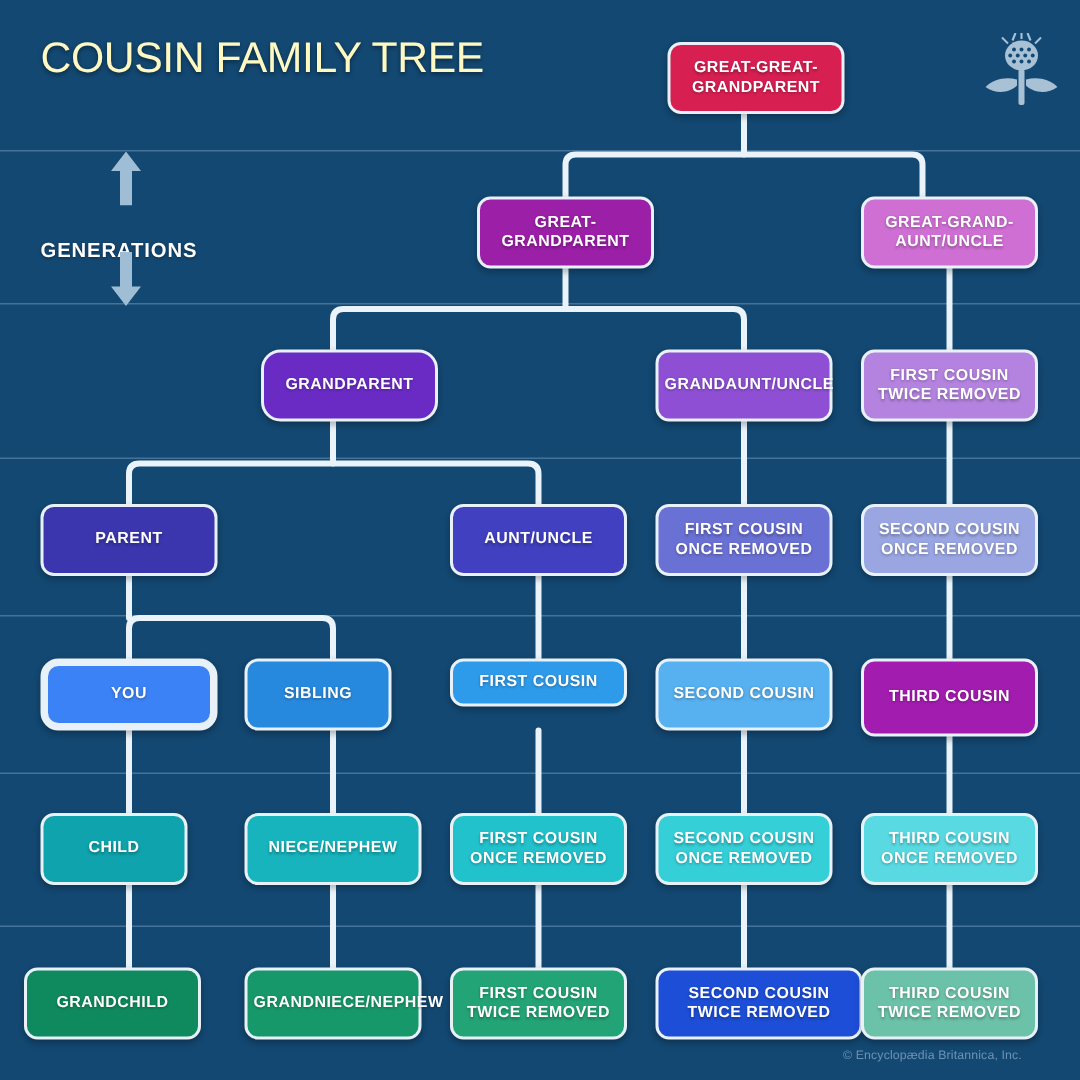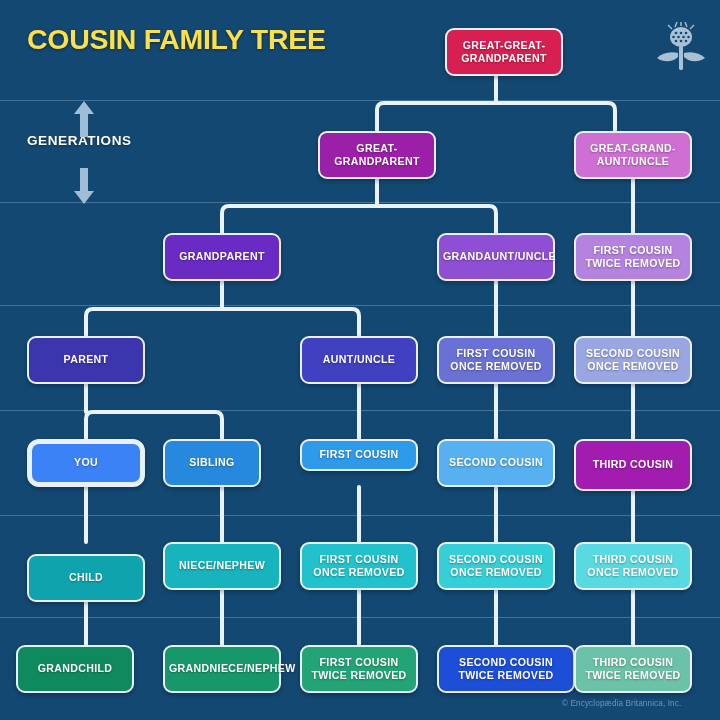--- a/index.html
+++ b/index.html
@@ -25,32 +25,32 @@
     height: 1px;
     background: rgba(150, 185, 215, 0.38);
   }
 
   
   #title {
     position: absolute;
     left: 27px;
     top: 23px;
     font-size: 28.5px;
-    font-weight: bold;
+    font-weight: normal;
     letter-spacing: -0.3px;
-    color: #fde047;
+    color: #fef9c3;
     text-shadow: 0 1px 3px rgba(0,0,0,0.45);
     white-space: nowrap;
   }
 
   
   #gen-label {
     position: absolute;
     left: 27px;
-    top: 133px;
+    top: 159px;
     font-size: 13.5px;
     font-weight: bold;
     letter-spacing: 0.6px;
     color: #ffffff;
     text-shadow: 0 1px 2px rgba(0,0,0,0.4);
     white-space: nowrap;
   }
   .gen-arrow { position: absolute; left: 73px; width: 22px; }
   #gen-arrow-up { top: 101px; height: 36px; }
   #gen-arrow-down { top: 168px; height: 36px; }
@@ -186,21 +186,21 @@
   <div id="nodes">
       <div class="node" style="width: 118px; height: 48px; left: 445px; top: 28px; background: rgb(215, 31, 82);">
         <span class="lbl">GREAT-GREAT-GRANDPARENT</span>
       </div>
       <div class="node" style="width: 118px; height: 48px; left: 318px; top: 131px; background: rgb(156, 31, 168);">
         <span class="lbl">GREAT-GRANDPARENT</span>
       </div>
       <div class="node" style="width: 118px; height: 48px; left: 574px; top: 131px; background: rgb(207, 111, 212);">
         <span class="lbl">GREAT-GRAND-AUNT/UNCLE</span>
       </div>
-      <div class="node" style="width: 118px; height: 48px; left: 163px; top: 233px; background: rgb(106, 43, 196);">
+      <div class="node" style="width: 118px; height: 48px; left: 174px; top: 233px; background: rgb(106, 43, 196); border-radius: 13px;">
         <span class="lbl">GRANDPARENT</span>
       </div>
       <div class="node" style="width: 118px; height: 48px; left: 437px; top: 233px; background: rgb(143, 79, 212);">
         <span class="lbl">GRANDAUNT/UNCLE</span>
       </div>
       <div class="node" style="width: 118px; height: 48px; left: 574px; top: 233px; background: rgb(180, 131, 224);">
         <span class="lbl">FIRST COUSIN TWICE REMOVED</span>
       </div>
       <div class="node" style="width: 118px; height: 48px; left: 27px; top: 336px; background: rgb(59, 54, 174);">
         <span class="lbl">PARENT</span>
@@ -222,21 +222,21 @@
       </div>
       <div class="node" style="width: 118px; height: 32px; left: 300px; top: 439px; background: rgb(46, 155, 234);">
         <span class="lbl">FIRST COUSIN</span>
       </div>
       <div class="node" style="width: 118px; height: 48px; left: 437px; top: 439px; background: rgb(87, 176, 239);">
         <span class="lbl">SECOND COUSIN</span>
       </div>
       <div class="node" style="width: 118px; height: 52px; left: 574px; top: 439px; background: #a21caf;">
         <span class="lbl">THIRD COUSIN</span>
       </div>
-      <div class="node" style="width: 118px; height: 48px; left: 27px; top: 542px; background: rgb(15, 163, 173); margin-top: 12px;">
+      <div class="node" style="width: 98px; height: 48px; left: 27px; top: 542px; background: rgb(15, 163, 173);">
         <span class="lbl">CHILD</span>
       </div>
       <div class="node" style="width: 118px; height: 48px; left: 163px; top: 542px; background: rgb(23, 180, 189);">
         <span class="lbl">NIECE/NEPHEW</span>
       </div>
       <div class="node" style="width: 118px; height: 48px; left: 300px; top: 542px; background: rgb(33, 194, 204);">
         <span class="lbl">FIRST COUSIN ONCE REMOVED</span>
       </div>
       <div class="node" style="width: 118px; height: 48px; left: 437px; top: 542px; background: rgb(53, 207, 216);">
         <span class="lbl">SECOND COUSIN ONCE REMOVED</span>

